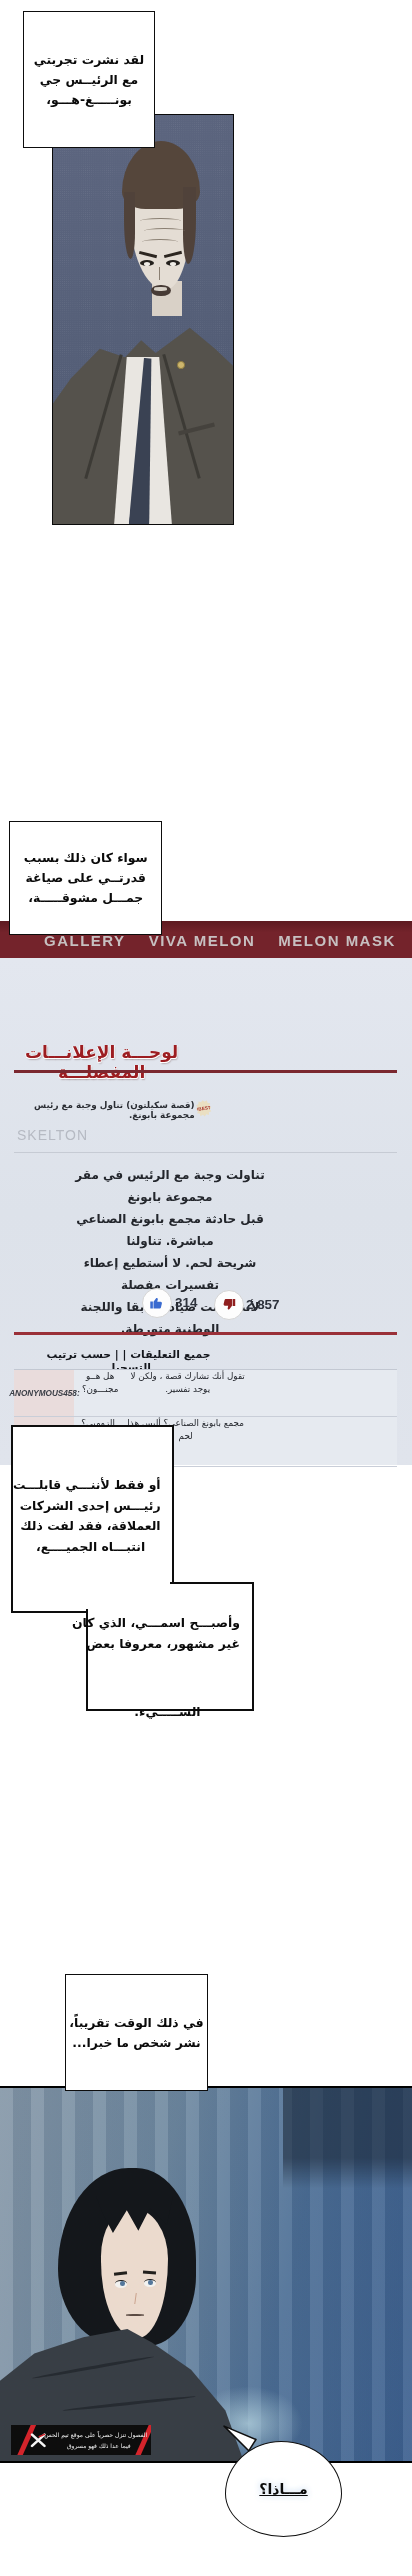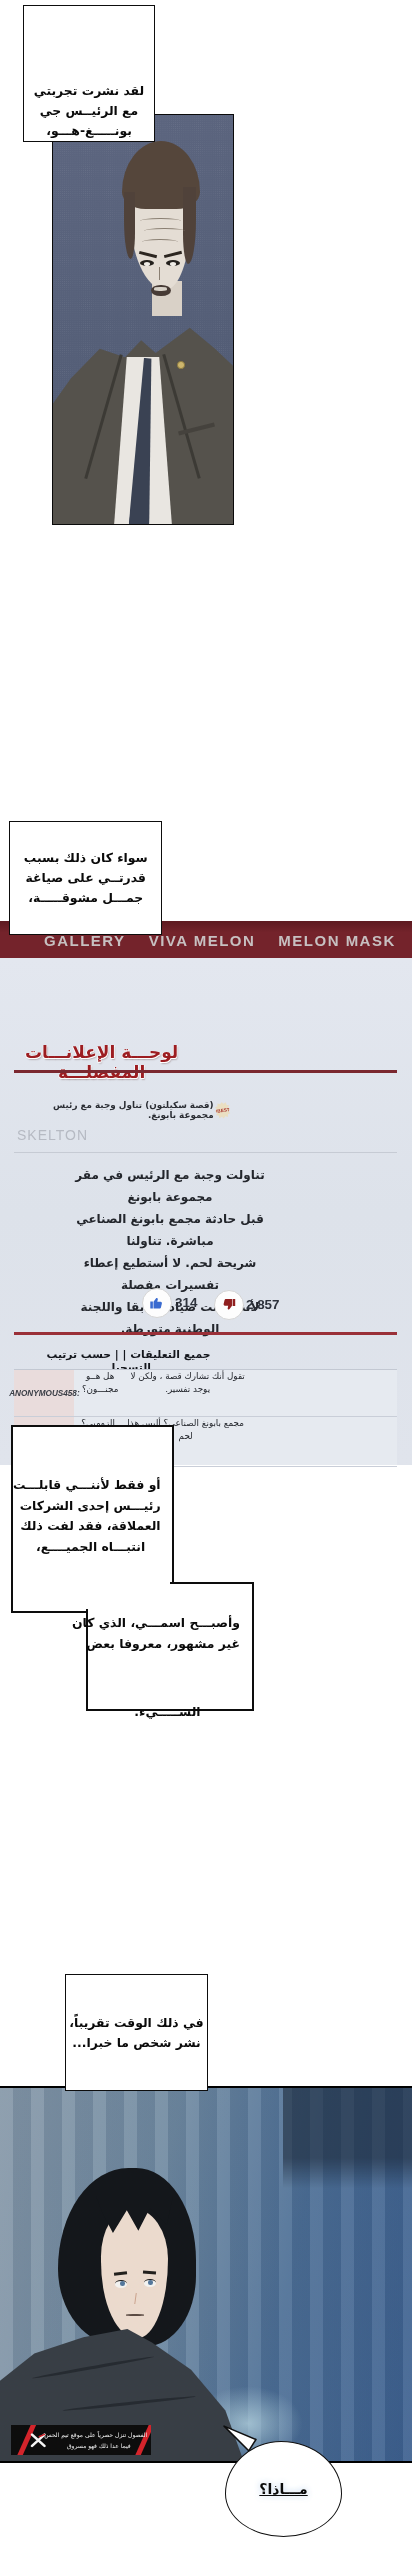--- a/index.html
+++ b/index.html
@@ -46,21 +46,21 @@
   .p1-teeth{position:absolute;left:101px;top:172px;width:13.4px;height:3.6px;background:#d8d2c8;border-radius:40%;}
 
   
   #navbar{left:0;top:921px;width:412px;height:38px;background:linear-gradient(180deg,#5d1a20 0%,#74232b 30%,#74232b 100%);
           display:flex;align-items:center;gap:23px;padding-left:44px;box-sizing:border-box;}
   .navitem{font-family:"Liberation Sans",sans-serif;font-weight:bold;font-size:15px;color:#c7c0c1;letter-spacing:1.5px;}
   #page2{left:0;top:958px;width:412px;height:507px;background:linear-gradient(180deg,#e3e7ef 0%,#dde2ea 50%,#e0e4ec 100%);}
   #ptitle{left:20.6px;top:1042px;width:162px;direction:rtl;text-align:center;font-size:17px;font-weight:bold;color:#9c1d21;
           text-shadow:0.5px 0.5px 0 #fff,-0.5px -0.5px 0 #fff,0.5px -0.5px 0 #fff,-0.5px 0.5px 0 #fff,1px 1.5px 1.5px rgba(60,10,10,0.25);}
   .reddiv{position:absolute;left:14.4px;width:383px;height:2.6px;background:#7b2830;}
-  #postrow{left:23px;top:1100px;width:207px;direction:rtl;display:flex;align-items:center;gap:1px;}
+  #postrow{left:4px;top:1100px;width:207px;direction:rtl;display:flex;align-items:flex-start;gap:1px;}
   #bestbadge{width:18.5px;height:16.5px;background:#eadfc2;color:#a8352e;font-family:"Liberation Sans",sans-serif;
              font-weight:bold;font-size:4.6px;display:flex;align-items:center;justify-content:center;transform:rotate(-8deg);
              clip-path:polygon(50% 0%,61% 12%,78% 5%,80% 22%,97% 25%,88% 38%,100% 50%,88% 62%,97% 75%,80% 78%,78% 95%,61% 88%,50% 100%,39% 88%,22% 95%,20% 78%,3% 75%,12% 62%,0% 50%,12% 38%,3% 25%,20% 22%,22% 5%,39% 12%);}
   #posttitle{font-size:8.8px;color:#2a2d33;font-weight:bold;}
   #skelton{left:17px;top:1127px;font-family:"Liberation Sans",sans-serif;font-size:14px;color:#b6bac3;letter-spacing:1px;}
   #thindiv{left:14.4px;top:1152px;width:383px;height:1px;background:#c6cbd4;}
   #postbody{left:62px;top:1164px;width:216px;direction:rtl;text-align:center;}
   #postbody div{font-size:12px;line-height:22px;color:#23262c;font-weight:bold;}
   .thumbcircle{position:absolute;width:28px;height:28px;border-radius:50%;background:#fdfdfd;border:0.5px solid #d5d5d5;
                display:flex;align-items:center;justify-content:center;}
@@ -143,21 +143,21 @@
     <div class="p1-browR"></div>
     <div class="p1-eyeL"></div>
     <div class="p1-eyeR"></div>
     <div class="p1-pupL"></div>
     <div class="p1-pupR"></div>
     <div class="p1-nose"></div>
     <div class="p1-mouth"></div>
     <div class="p1-teeth"></div>
   </div>
 
-  <div class="capbox" style="left:23px;top:5px;width:130px;height:135px;justify-content:flex-end;">
+  <div class="capbox" style="left:23px;top:11px;width:130px;height:135px;">
     <div class="capline">لقد نشرت تجربتي</div>
     <div class="capline">مع الرئيــس جي</div>
     <div class="capline">بونـــــغ-هـــو،</div>
   </div>
 
 
   <div id="navbar" class="abs">
     <span class="navitem">GALLERY</span>
     <span class="navitem">VIVA MELON</span>
     <span class="navitem">MELON MASK</span>

